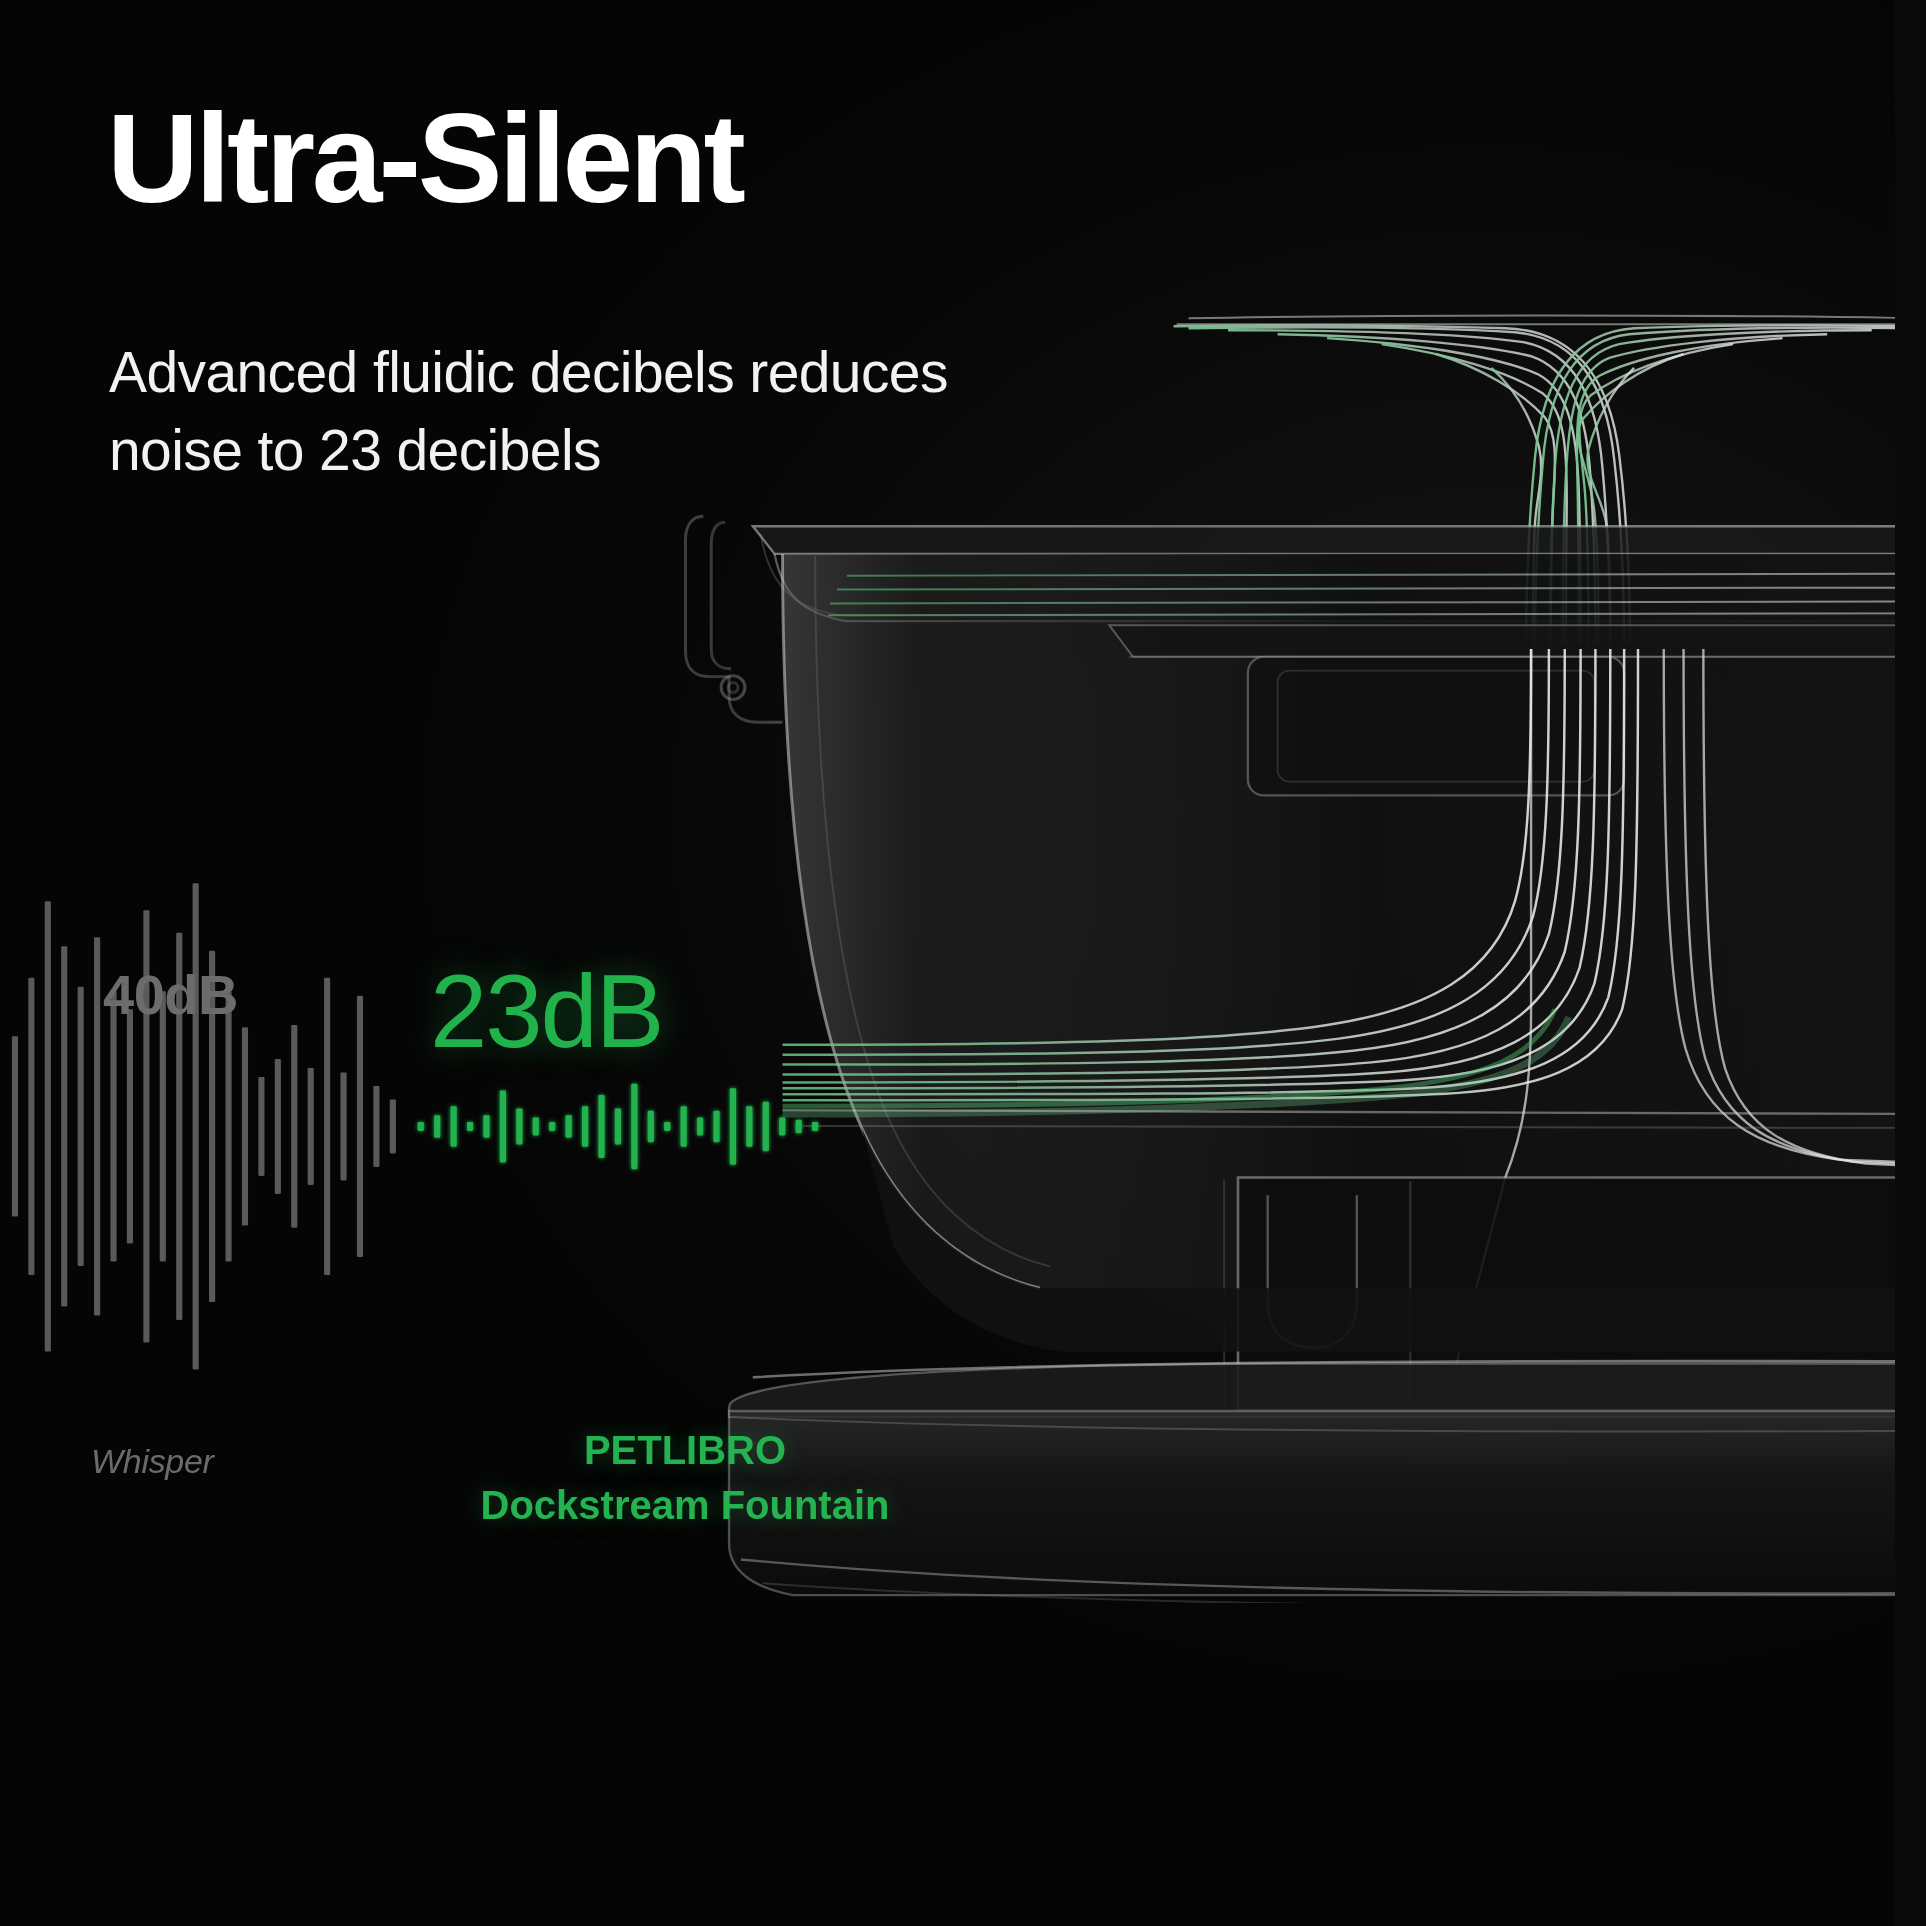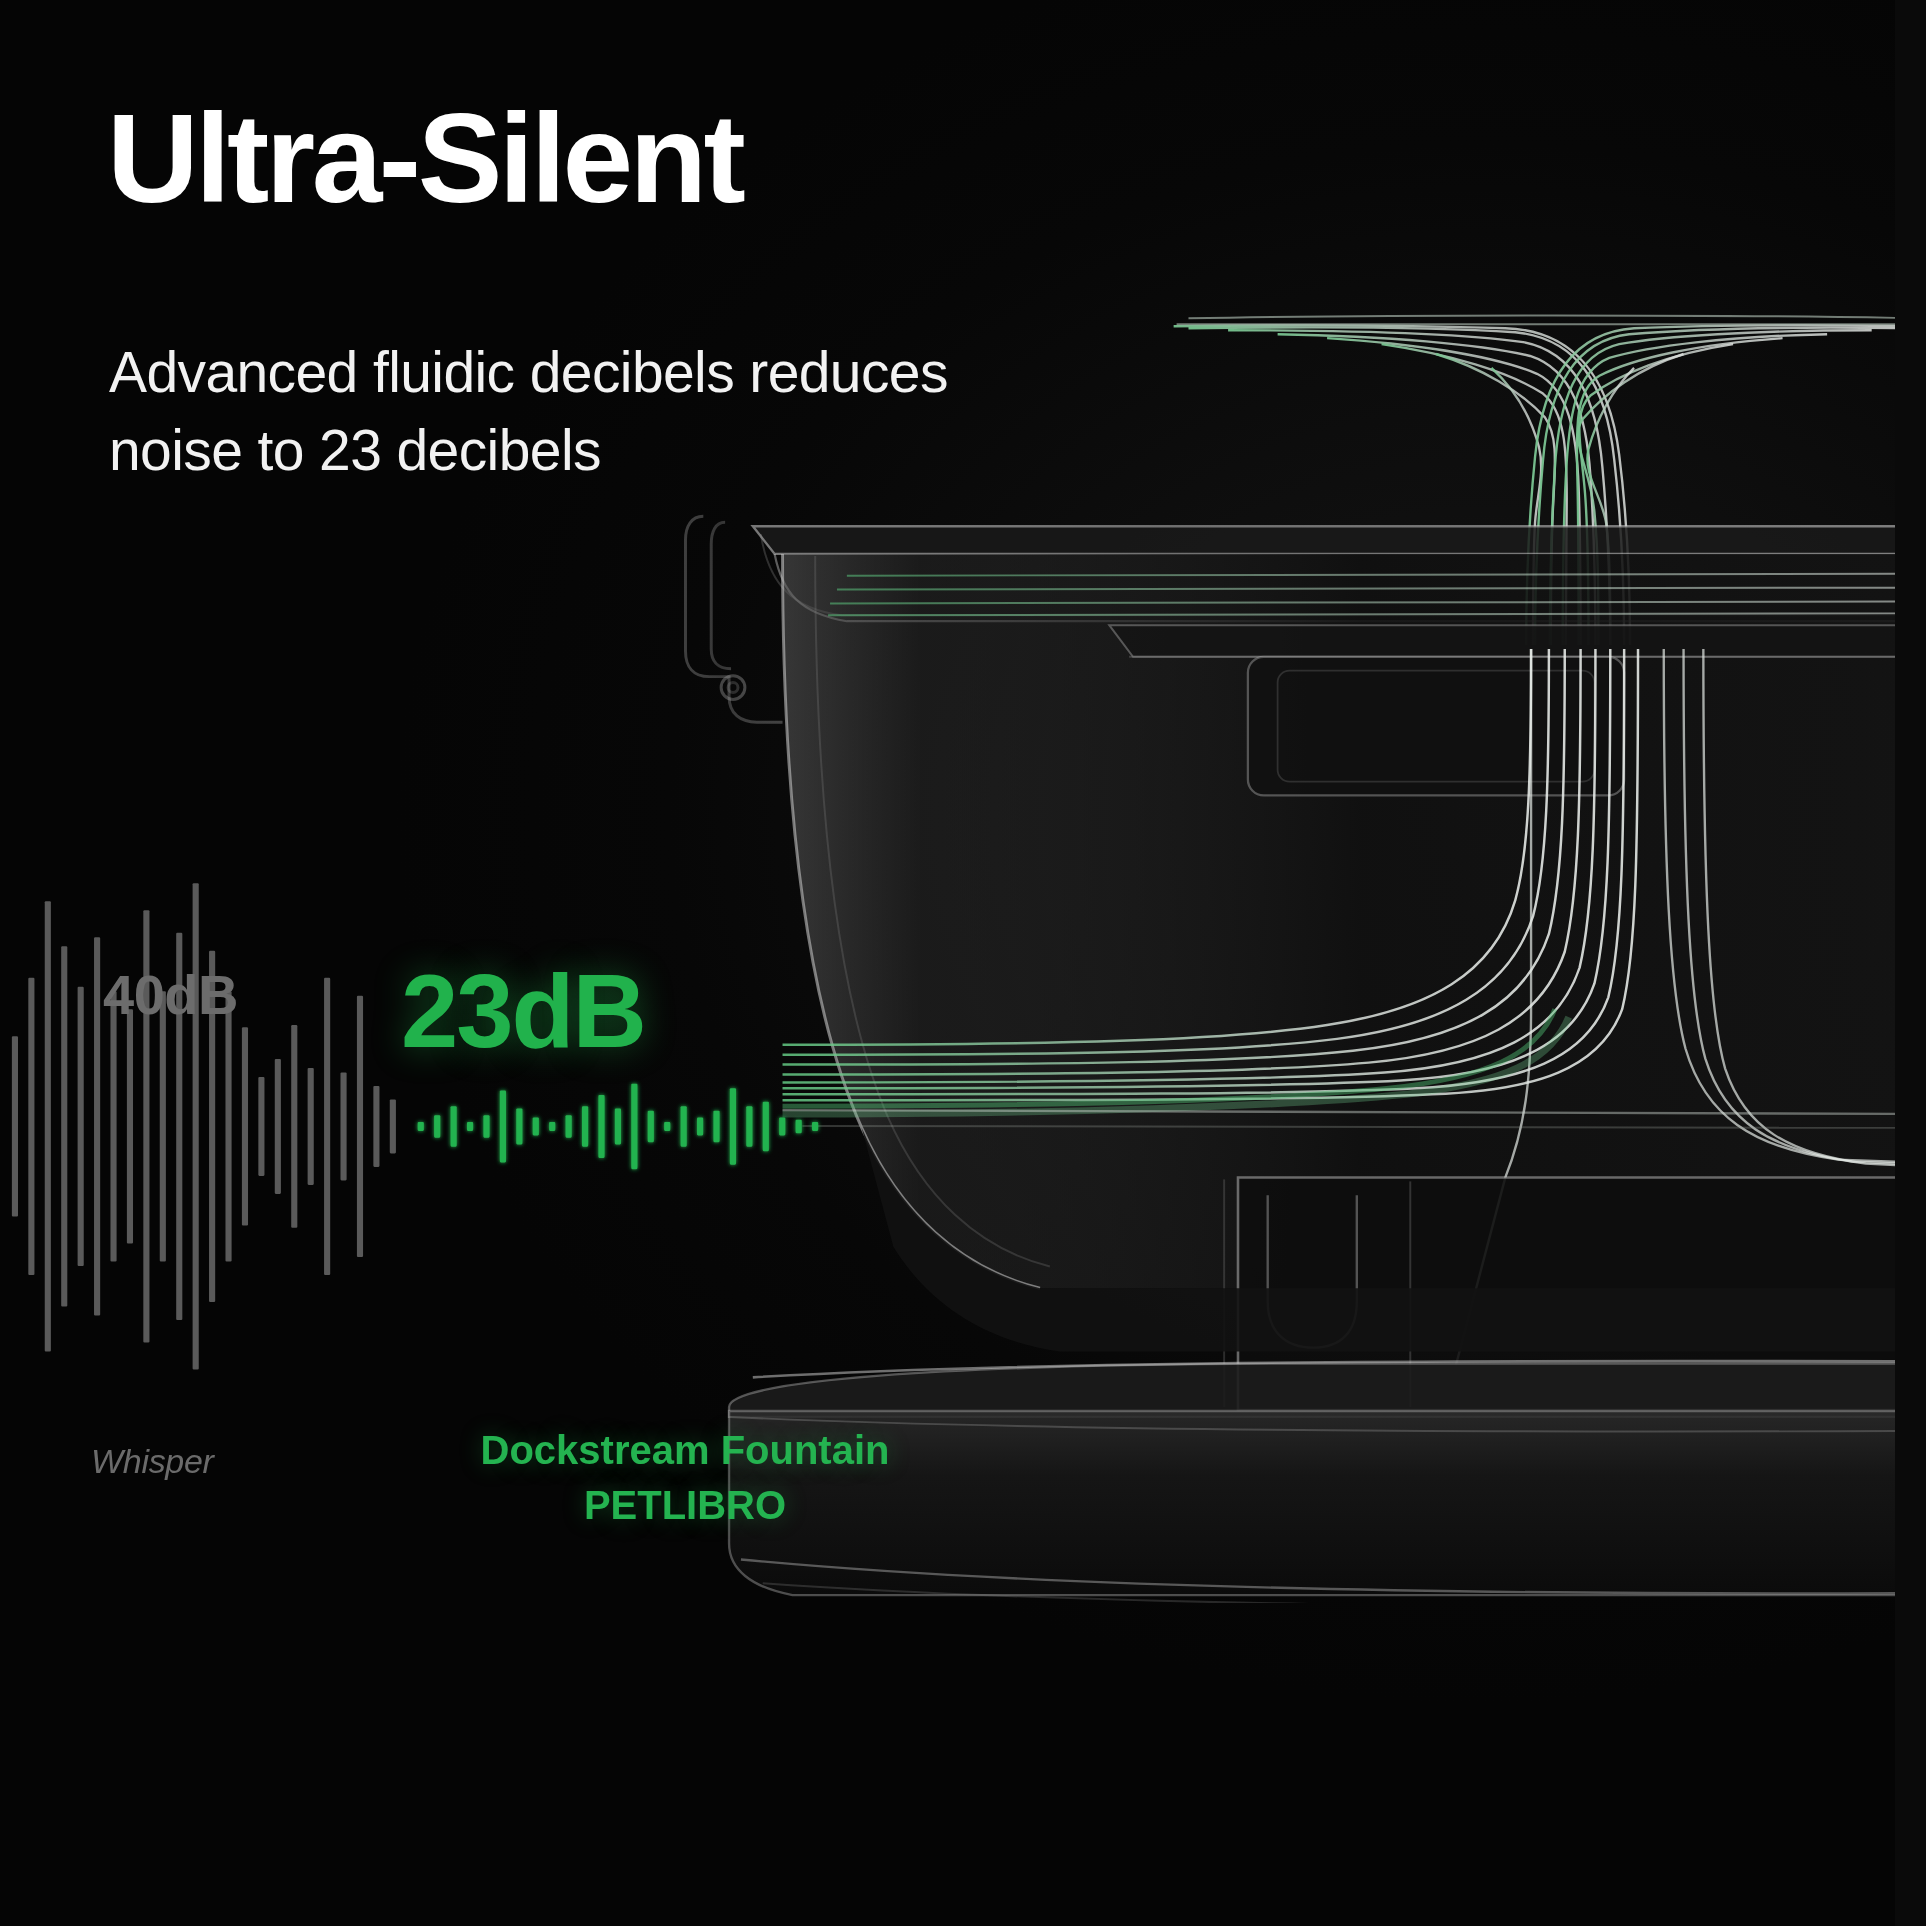--- a/index.html
+++ b/index.html
@@ -36,22 +36,22 @@
     max-width:990px;
   }
 
   
   .db-left{
     position:absolute;left:103px;top:962px;
     font-size:56px;font-weight:700;
     color:#6c6c6c;letter-spacing:-0.5px;
   }
   .db-right{
-    position:absolute;left:401px;top:953px;
-    font-size:103px;font-weight:700;
+    position:absolute;left:430px;top:953px;
+    font-size:103px;font-weight:400;
     color:#21b24c;letter-spacing:-2px;
     text-shadow:0 0 34px rgba(33,178,76,.45);
   }
 
   
   .cap-left{
     position:absolute;left:91px;top:1442px;
     font-size:34px;font-weight:400;color:#6b6b6b;
     letter-spacing:-0.3px;
     font-style:italic;
@@ -294,18 +294,18 @@
     <span>noise to 23 decibels</span>
   </div>
 
   <div class="db-left">40dB</div>
 
   <div class="db-right">23dB</div>
 
   <div class="cap-left">Whisper</div>
 
   <div class="cap-right">
+    <span class="ln">PETLIBRO</span>
     <span class="ln">Dockstream Fountain</span>
-    <span class="ln">PETLIBRO</span>
   </div>
 
 </div>
 
 
 </body></html>

